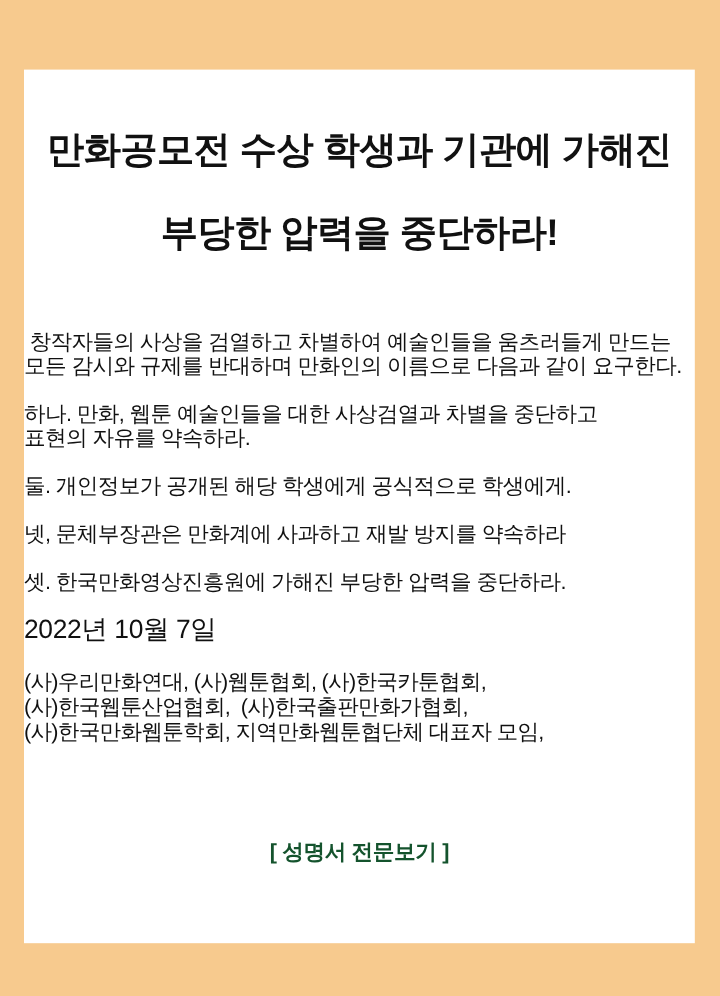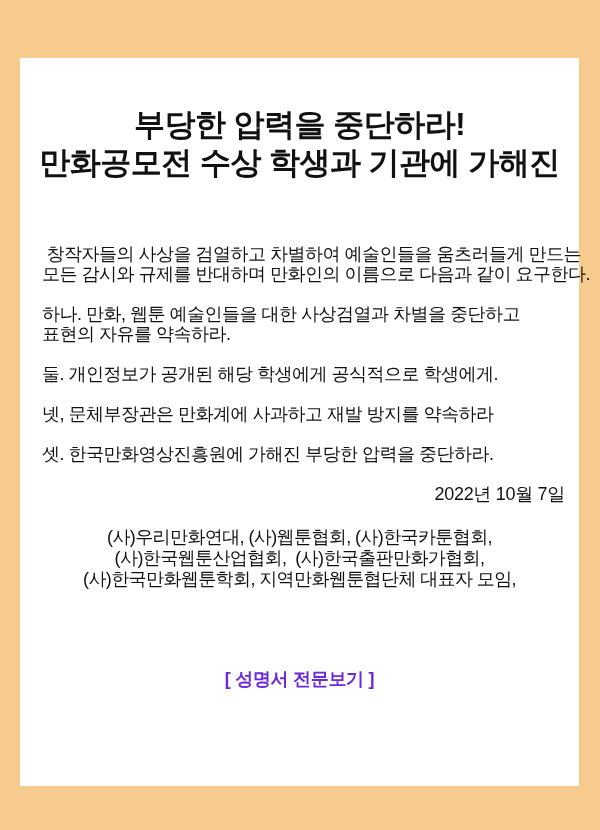--- a/index.html
+++ b/index.html
@@ -33,70 +33,68 @@
     font-weight: 700;
     line-height: 38px;
     letter-spacing: -0.5px;
     white-space: pre;
   }
   .title-line.first {
     margin-bottom: 31px;
   }
   .statement-body {
     margin-top: 62px;
-    padding-left: 22px;
     padding-right: 14px;
     font-size: 18px;
     letter-spacing: -0.5px;
   }
   .para {
     margin: 0 0 20px 0;
   }
   .body-line {
     line-height: 20px;
     white-space: pre;
   }
   .date-line {
     margin-top: 0;
-    text-align: right;
-    font-size: 18px;
+    text-align: left;
+    font-size: 22px;
     line-height: 20px;
     letter-spacing: -0.3px;
     white-space: pre;
   }
   .signature-block {
     margin-top: 23px;
-    text-align: center;
     font-size: 18px;
     letter-spacing: -0.6px;
   }
   .signature-line {
     line-height: 21px;
     white-space: pre;
   }
   .fulltext-link {
     margin-top: 79px;
     text-align: center;
     font-size: 18px;
     font-weight: 700;
     line-height: 20px;
     letter-spacing: -0.3px;
     white-space: pre;
-    color: #6d28d9;
+    color: #14532d;
     cursor: pointer;
   }
 </style>
 </head>
 <body style="background: rgb(247, 202, 142); color: rgb(17, 17, 17);">
 
 <div class="paper" style="background: rgb(255, 255, 255);">
 
   <div class="title-block">
+    <div class="title-line first">만화공모전 수상 학생과 기관에 가해진</div>
     <div class="title-line">부당한 압력을 중단하라!</div>
-    <div class="title-line first">만화공모전 수상 학생과 기관에 가해진</div>
   </div>
 
   <div class="statement-body">
 
     <div class="para">
       <div class="body-line"> 창작자들의 사상을 검열하고 차별하여 예술인들을 움츠러들게 만드는</div>
       <div class="body-line">모든 감시와 규제를 반대하며 만화인의 이름으로 다음과 같이 요구한다.</div>
     </div>
 
     <div class="para">

